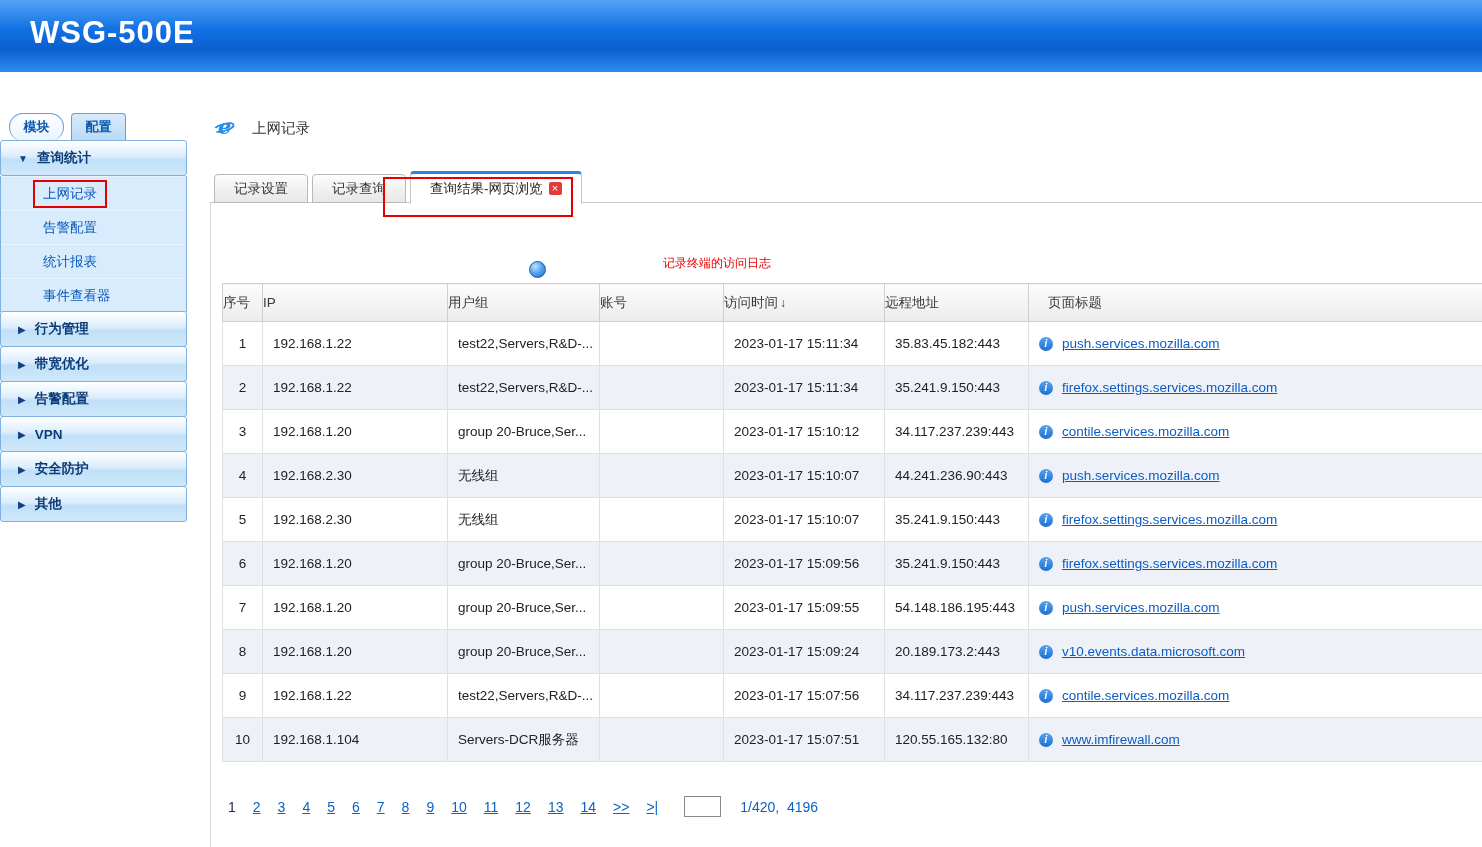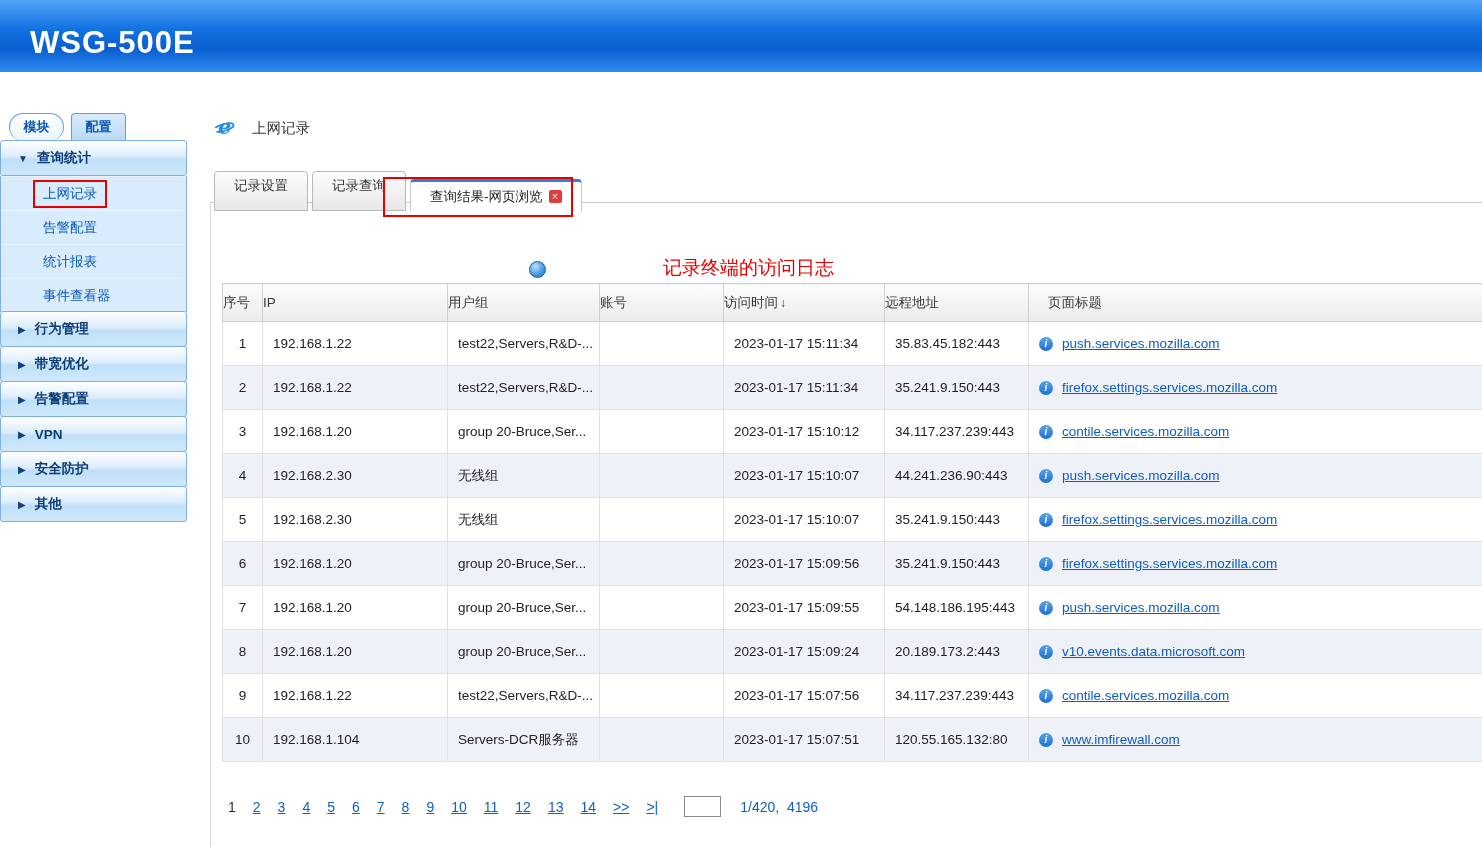--- a/index.html
+++ b/index.html
@@ -2,21 +2,21 @@
 <html><head>
 <meta charset="utf-8">
 <style>
   * { margin:0; padding:0; box-sizing:border-box; }
   body { font-family:"Liberation Sans","DejaVu Sans",sans-serif; }
   .app { position:relative; width:1482px; height:847px; background:#fff; overflow:hidden; }
 
   
   .header { position:absolute; top:0; left:0; right:0; height:72px;
     background:linear-gradient(180deg,#54a4f6 0%,#1272e3 40%,#0a5fd0 68%,#2e8cf2 100%); }
-  .header-title { position:absolute; left:30px; top:25px; color:#fff; font-size:31px; font-weight:bold; letter-spacing:1px; }
+  .header-title { position:absolute; left:30px; top:15px; color:#fff; font-size:31px; font-weight:bold; letter-spacing:1px; }
 
   
   .sidebar { position:absolute; top:72px; left:0; width:187px; bottom:0; background:#fff; display:flex; flex-direction:column; }
   .side-tabs { margin:41px 0 0 9px; display:flex; gap:7px; height:28px; }
   .side-tab { width:55px; height:28px; line-height:26px; text-align:center; font-size:13px; color:#0a57b0; font-weight:bold;
     border:1px solid #5f9fdd; border-bottom:none; border-radius:4px 4px 0 0;
     background:linear-gradient(#d8ebfb,#b9d9f5); cursor:pointer; }
   .side-tab.active { background:linear-gradient(#ffffff,#e9f4fe);border-radius:14px; }
   .menu-group { height:36px; display:flex; align-items:center; padding-left:17px; gap:9px;
     background:linear-gradient(180deg,#ffffff 0%,#dcedfc 45%,#c0e0f8 55%,#cfe8fb 100%);
@@ -40,35 +40,35 @@
   .main { position:absolute; top:72px; left:187px; right:0; bottom:0; background:#fff; }
   .breadcrumb { position:absolute; top:45px; left:26px; display:flex; align-items:center; gap:15px; font-size:14.5px; color:#333; }
   .ie-icon { position:relative; width:24px; height:22px; display:inline-block; }
   .ie-e { font-family:"DejaVu Serif","Liberation Serif",serif; font-style:italic; font-weight:bold; font-size:21px; color:#2a8ce8; position:absolute; left:5px; top:-3px; }
   .ie-ring { position:absolute; left:0; top:6px; width:22px; height:9px; border:2px solid #2a8ce8; border-left-color:transparent; border-radius:50%; transform:rotate(-16deg); }
 
   .panel { position:absolute; top:130px; left:23px; right:0; bottom:0; background:#fff;
     border-top:1px solid #c8c8c8; border-left:1px solid #d8d8d8; }
 
   .tabs { position:absolute; top:99px; left:27px; display:flex; align-items:flex-end; z-index:3; }
-  .tab { height:40px; line-height:28px; padding:0 19px; margin-right:4px; font-size:13.5px; color:#333; cursor:pointer;
+  .tab { height:29px; line-height:28px; padding:0 19px; margin-right:4px; font-size:13.5px; color:#333; cursor:pointer;
     background:linear-gradient(#fdfdfd,#e7e7e7); border:1px solid #b9b9b9; border-radius:4px 4px 0 0; }
   .tab.active { height:33px; margin-bottom:-1px; display:flex; align-items:center; gap:6px;
     background:#fff; border:1px solid #c6c6c6; border-top:3px solid #2f80e2; border-bottom:1px solid #fff; color:#222; }
   .tab-close { width:13px; height:13px; line-height:12px; text-align:center; background:#e23b3b; color:#fff;
     font-size:11px; border-radius:2px; cursor:pointer; }
   .annotation-box-tab { position:absolute; top:105px; left:196px; width:190px; height:40px;
     border:2px solid #e60000; z-index:6; pointer-events:none; }
 
   .record-info { position:absolute; top:189px; left:44px; display:flex; align-items:flex-end; gap:28px;
     font-size:13px; color:#333; z-index:2;flex-direction:column; }
   .globe-icon { width:17px; height:17px; border-radius:50%; display:inline-block;
     background:radial-gradient(circle at 35% 30%, #bfe2ff 0%, #5aa7ee 45%, #1565c8 100%);
     border:1px solid #1060b8; }
-  .annotation-note { position:absolute; top:183px; left:476px; color:#e80000; font-size:19px; z-index:2; }
+  .annotation-note { position:absolute; top:183px; left:476px; color:#e80000; font-size:12px; z-index:2; }
   .pre { white-space:pre; }
 
   table.grid { position:absolute; top:211px; left:35px; width:1260px; border-collapse:collapse;
     table-layout:fixed; font-size:13.5px; z-index:2; }
   table.grid th { height:38px; background:linear-gradient(#fcfcfc,#ececec); border:1px solid #cfcfcf;
     color:#3a3a3a; font-weight:normal; text-align:left; cursor:pointer; }
   table.grid th.right { text-align:left; padding-right:48px;padding-left:19px; }
   table.grid td { height:43px; border:1px solid #e0e0e0; background:#fff; color:#222;
     white-space:nowrap; overflow:hidden; padding-left:10px; }
   table.grid tr.alt td { background:#eef2f8; }

